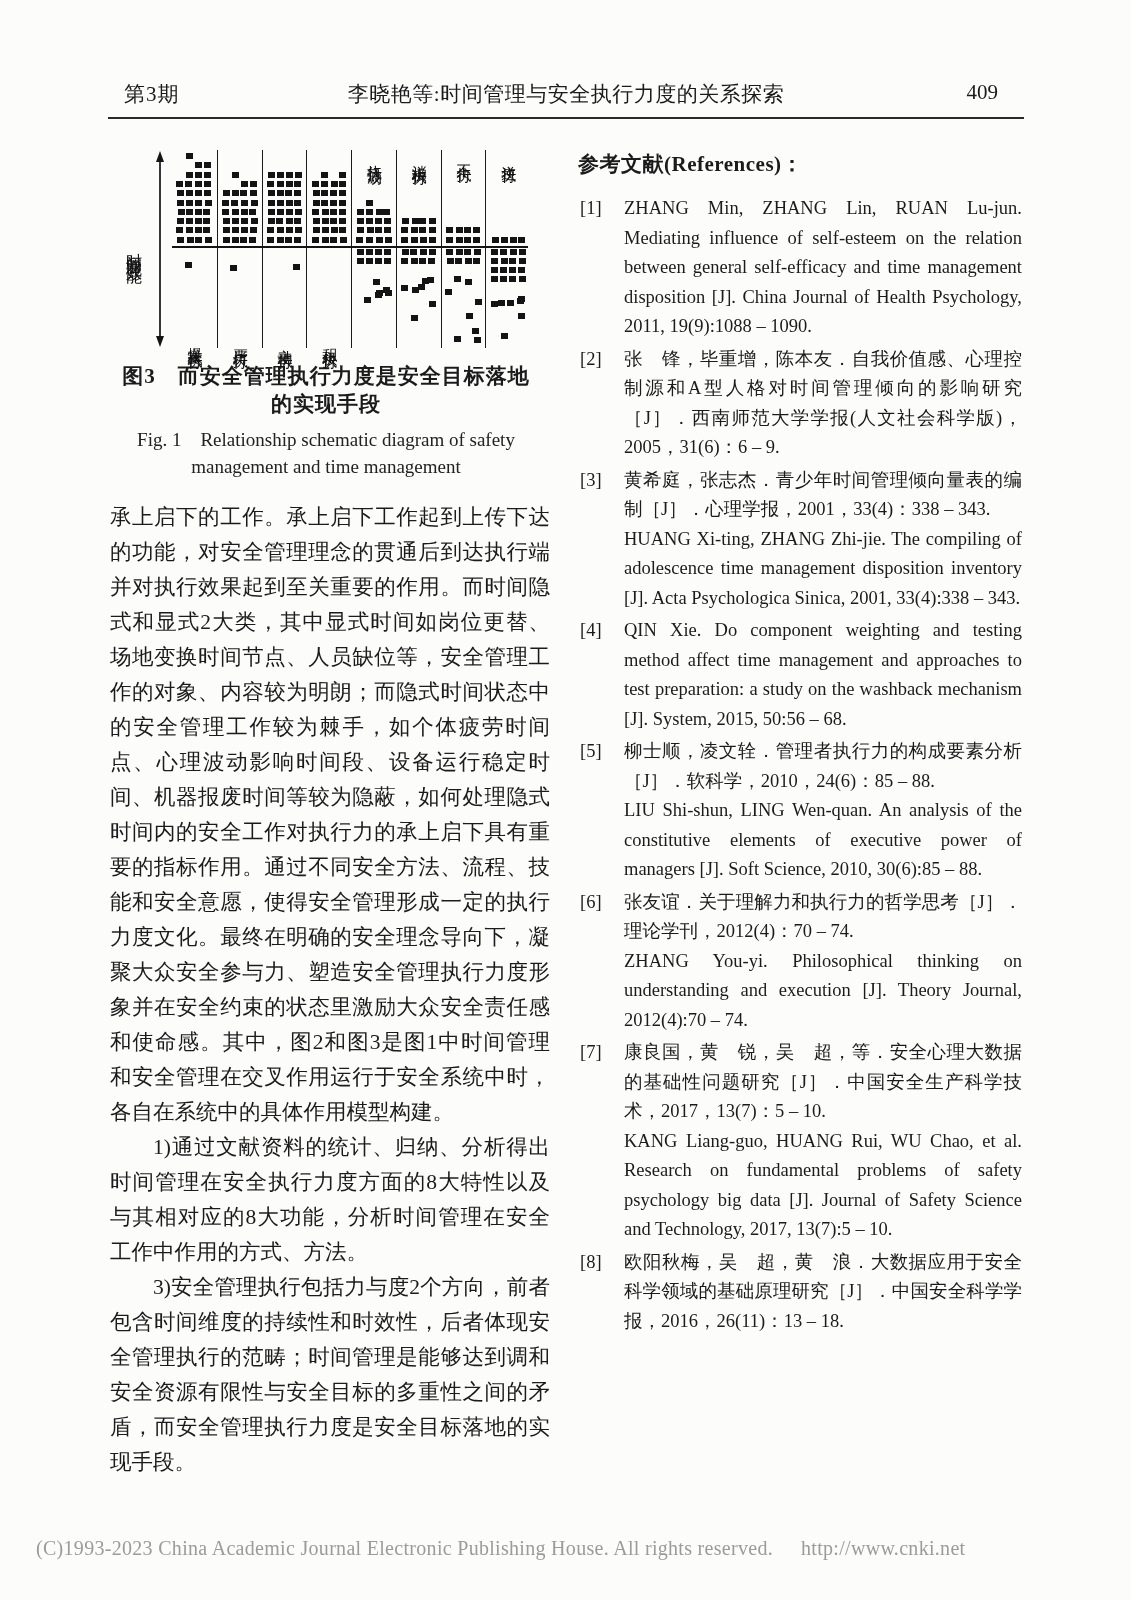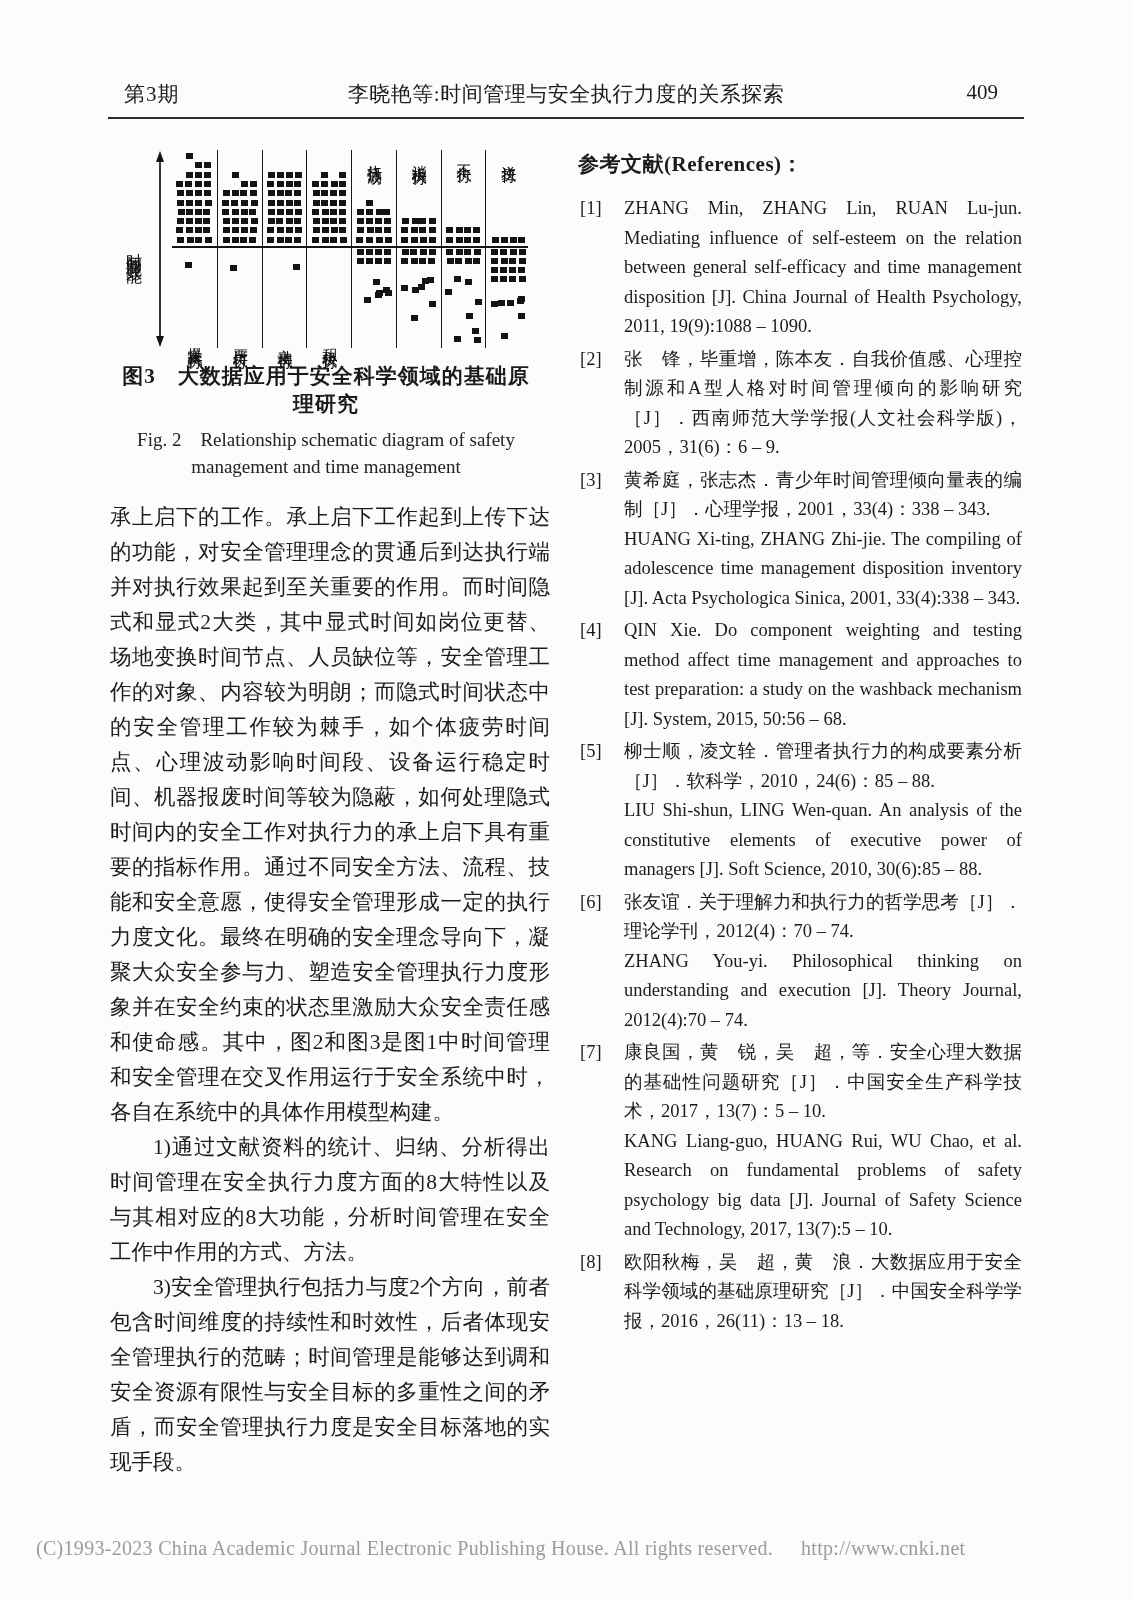--- a/index.html
+++ b/index.html
@@ -345,23 +345,23 @@
                 <div class="sq" style="left: 15.0384px; top: 183.395px;"></div>
                 <div class="sq" style="left: 21.202px; top: 150.49px;"></div>
                 <div class="sq" style="left: 4.28734px; top: 150.872px;"></div>
                 <div class="sq" style="left: 32.1193px; top: 163.397px;"></div>
                 <div class="sq" style="left: 31.226px; top: 148.219px;"></div>
                 <div class="sq" style="left: 31.6335px; top: 145.919px;"></div>
               </div>
             </div>
           <div class="fig-baseline"></div>
         </div>
-        <div class="caption-zh">图3　大数据应用于安全科学领域的基础原理研究</div>
+        <div class="caption-zh">图3　而安全管理执行力度是安全目标落地的实现手段</div>
         <div class="caption-en">
-          <div>Fig. 2　Relationship schematic diagram of safety</div>
+          <div>Fig. 1　Relationship schematic diagram of safety</div>
           <div>management and time management</div>
         </div>
       </div>
 
       <div class="bodytext">
         <p>承上启下的工作。承上启下工作起到上传下达的功能，对安全管理理念的贯通后到达执行端并对执行效果起到至关重要的作用。而时间隐式和显式2大类，其中显式时间如岗位更替、场地变换时间节点、人员缺位等，安全管理工作的对象、内容较为明朗；而隐式时间状态中的安全管理工作较为棘手，如个体疲劳时间点、心理波动影响时间段、设备运行稳定时间、机器报废时间等较为隐蔽，如何处理隐式时间内的安全工作对执行力的承上启下具有重要的指标作用。通过不同安全方法、流程、技能和安全意愿，使得安全管理形成一定的执行力度文化。最终在明确的安全理念导向下，凝聚大众安全参与力、塑造安全管理执行力度形象并在安全约束的状态里激励大众安全责任感和使命感。其中，图2和图3是图1中时间管理和安全管理在交叉作用运行于安全系统中时，各自在系统中的具体作用模型构建。</p>
         <p class="indent">1)通过文献资料的统计、归纳、分析得出时间管理在安全执行力度方面的8大特性以及与其相对应的8大功能，分析时间管理在安全工作中作用的方式、方法。</p>
         <p class="indent">3)安全管理执行包括力与度2个方向，前者包含时间维度的持续性和时效性，后者体现安全管理执行的范畴；时间管理是能够达到调和安全资源有限性与安全目标的多重性之间的矛盾，而安全管理执行力度是安全目标落地的实现手段。</p>
       </div>
     </div>

